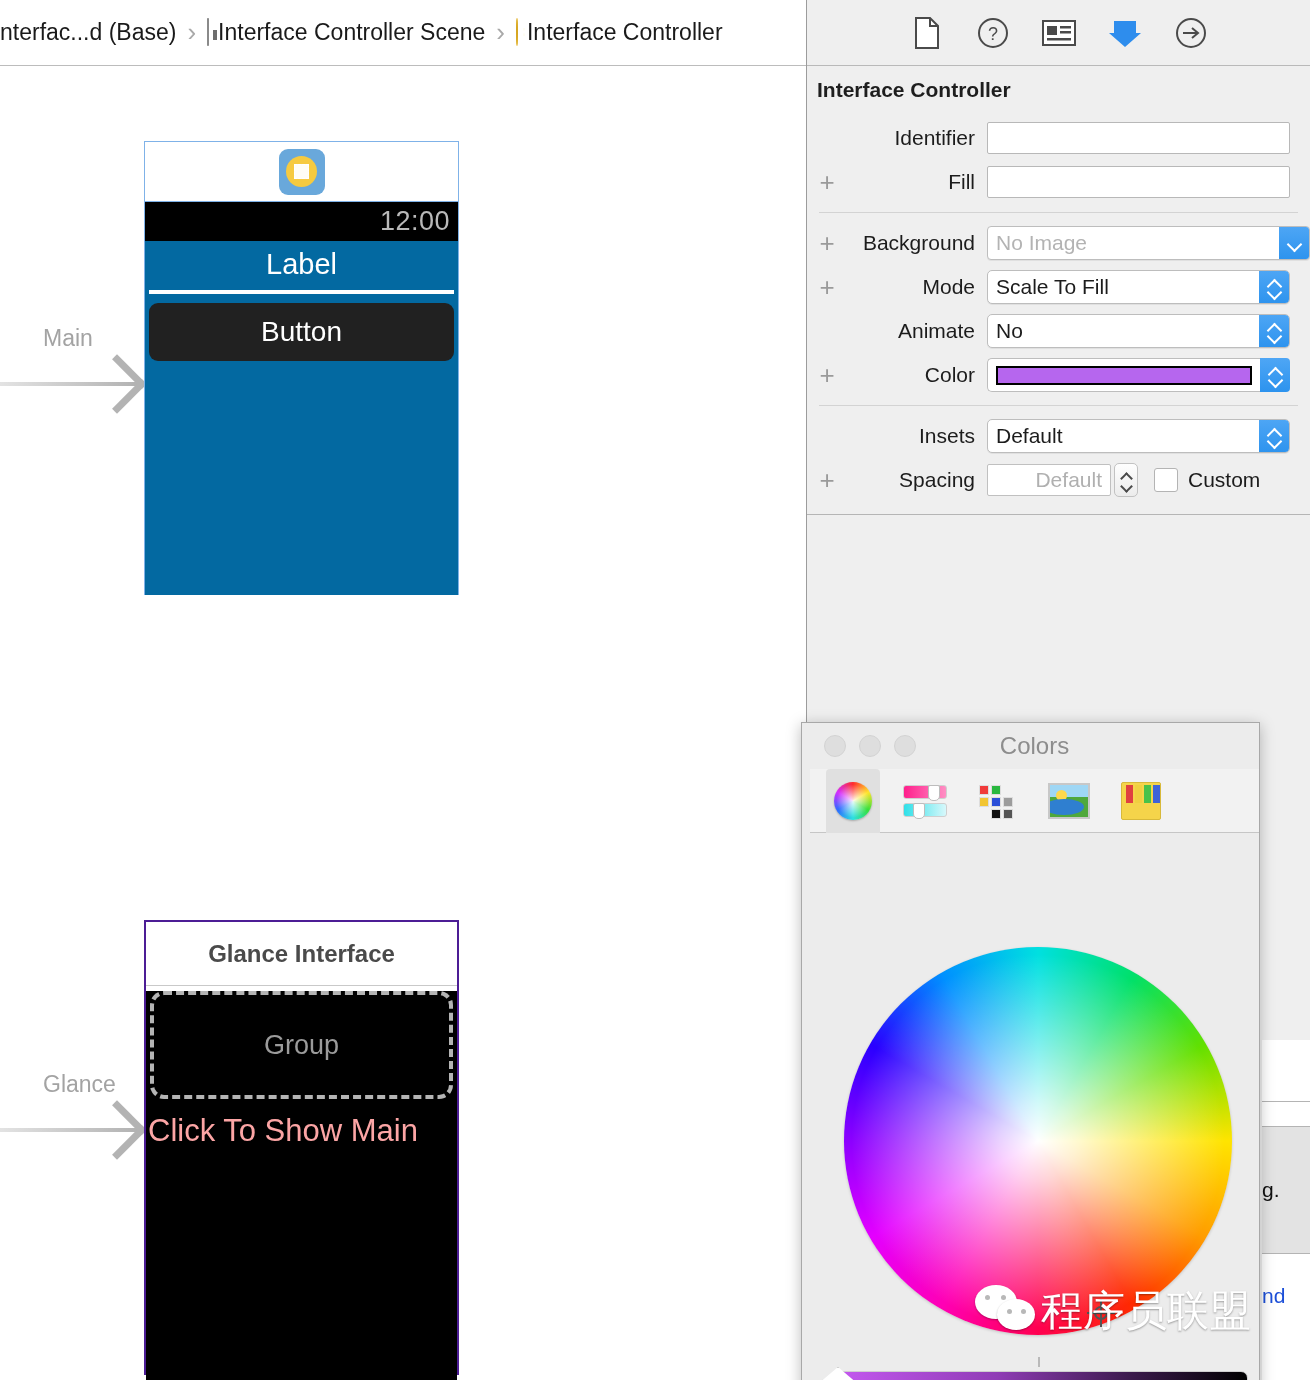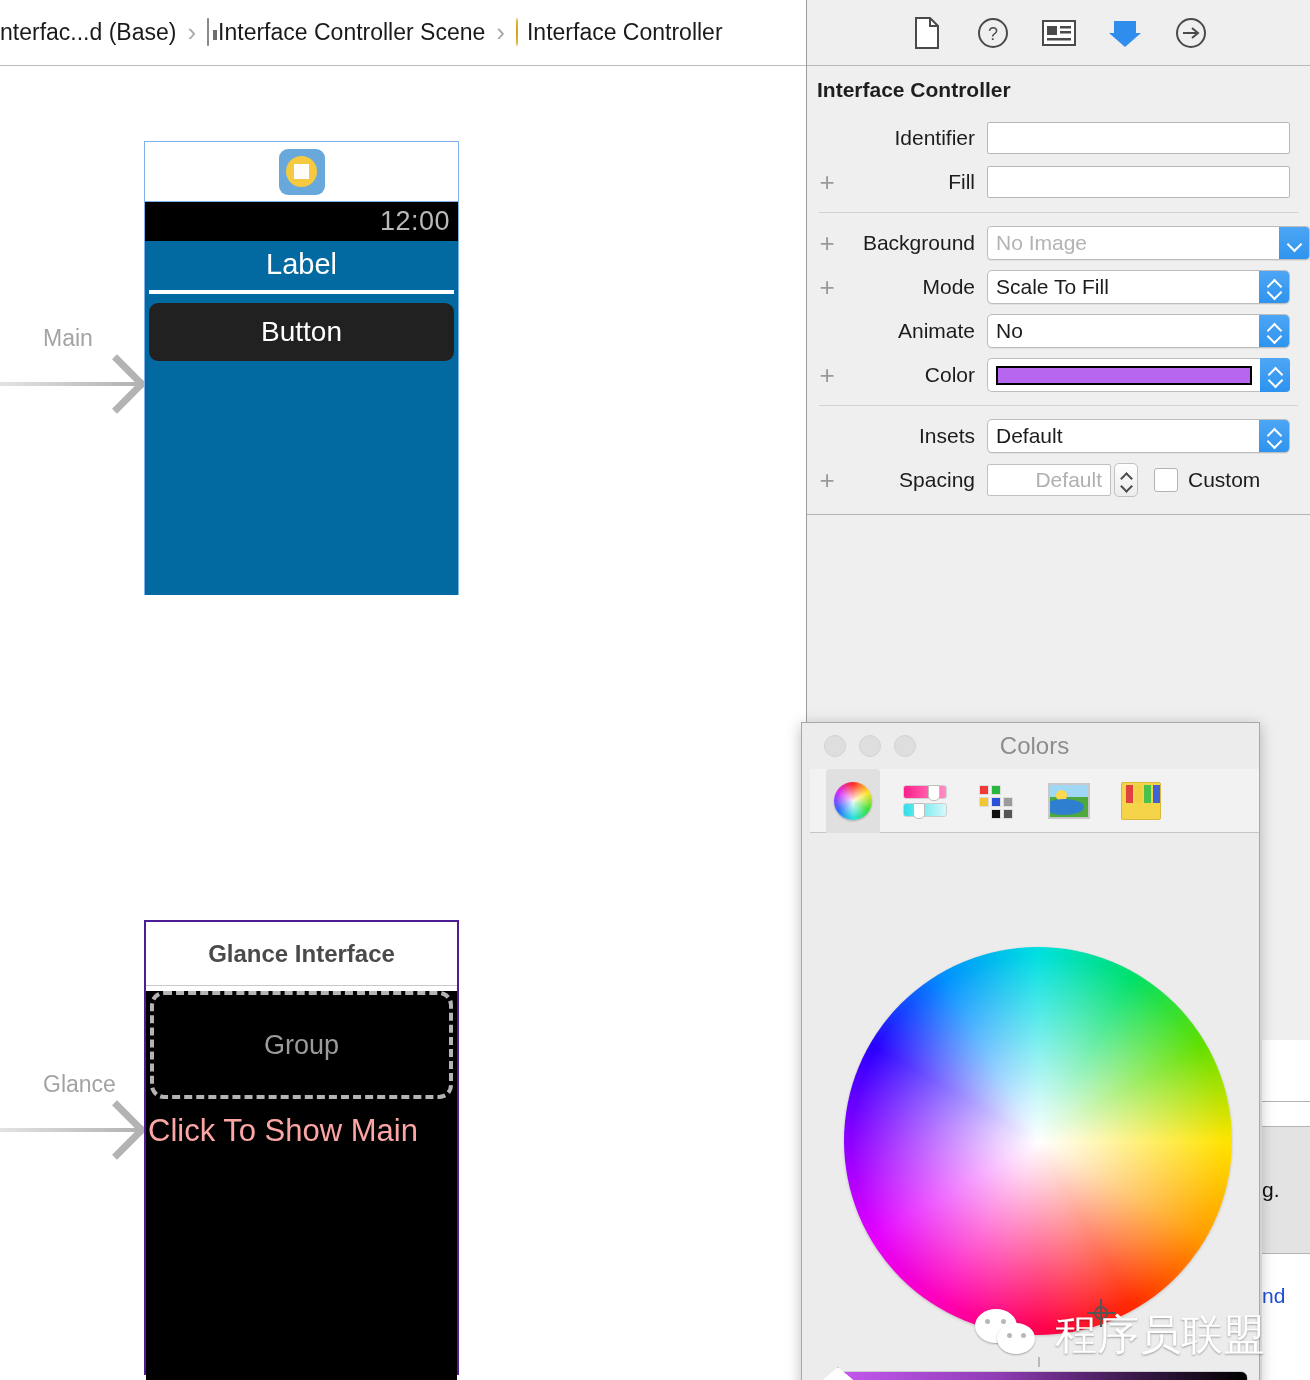--- a/index.html
+++ b/index.html
@@ -346,25 +346,24 @@
     background: #ffffff; border: 1px solid #bdbdbd;
     border-radius: 4px 4px 9px 9px;
     clip-path: polygon(50% 0%, 100% 34%, 100% 100%, 0% 100%, 0% 34%);
     box-shadow: 0 1px 2px rgba(0,0,0,.2);
   }
   .tickmark { position: absolute; width: 2px; height: 10px; background: #b9b9b9; }
 
   
   #watermark {
     position: absolute; left: 975px; top: 1283px;
-    display: flex; align-items: center; gap: 14px;
+    display: flex; align-items: center; 
     color: #ffffff; font-size: 42px;
     text-shadow: 0 1px 2px rgba(0,0,0,.35);
     pointer-events: none;
-    margin-top: 24px;
   }
   #wechat-glyph { position: relative; width: 66px; height: 52px; flex: none; }
   #wechat-glyph .b1, #wechat-glyph .b2 {
     position: absolute; border-radius: 50%; background: #ffffff;
     box-shadow: 0 1px 2px rgba(0,0,0,.3);
   }
   #wechat-glyph .b1 { left: 0; top: 0; width: 42px; height: 34px; }
   #wechat-glyph .b2 { left: 22px; top: 14px; width: 38px; height: 31px; }
   #wechat-glyph .d { position: absolute; width: 5px; height: 5px; border-radius: 50%; background: #b8b8b8; }
   #watermark-text { font-family: "DejaVu Sans", sans-serif; }

